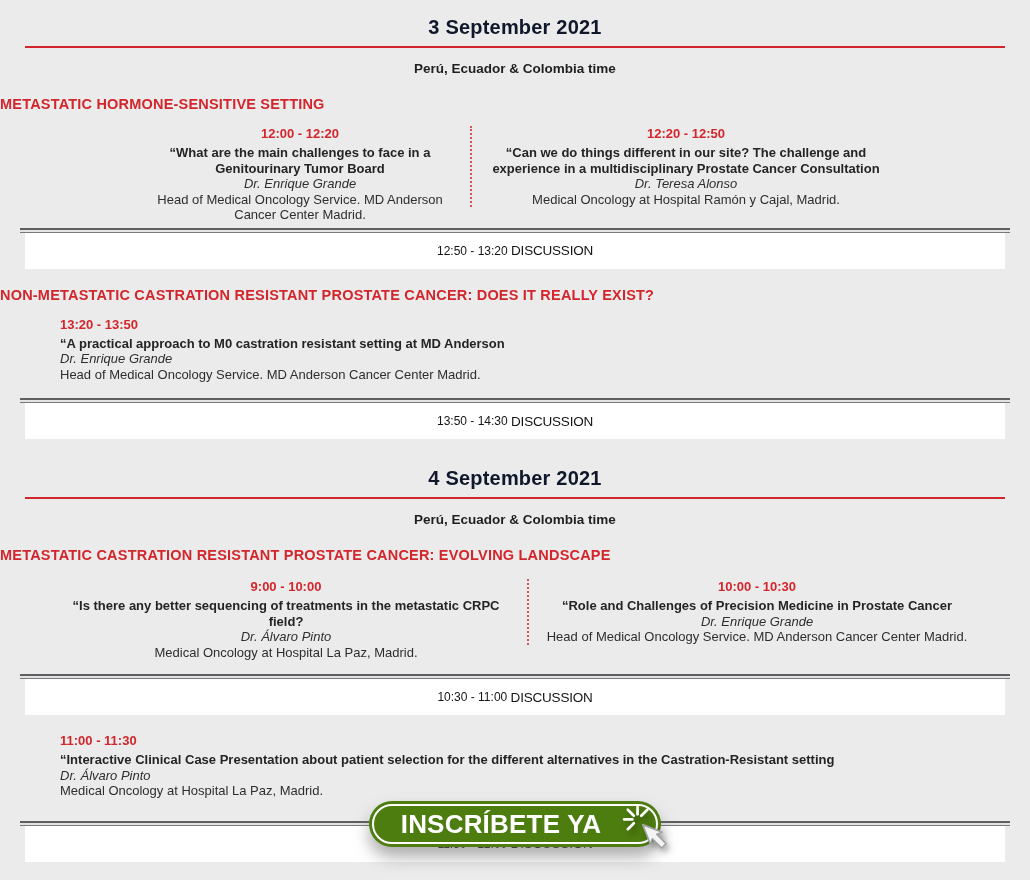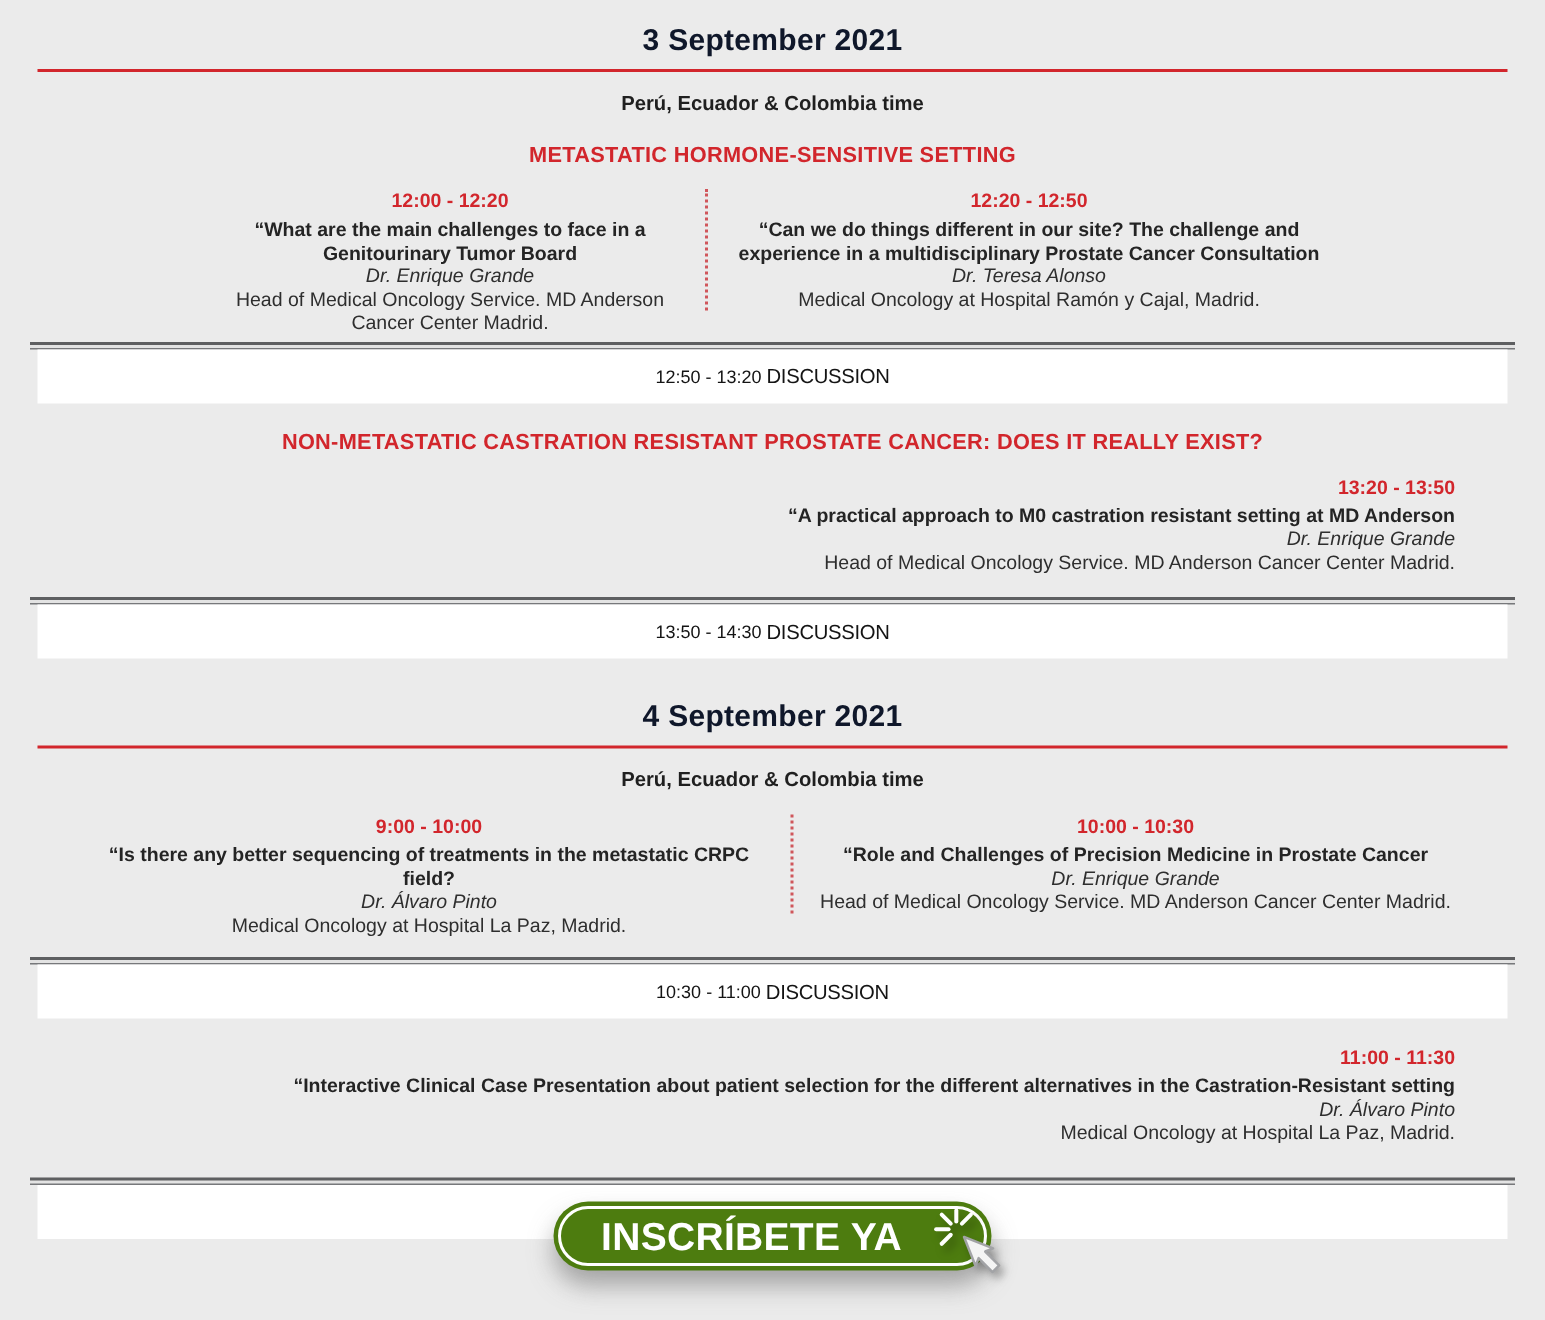--- a/index.html
+++ b/index.html
@@ -16,39 +16,39 @@
     text-align:center;font-weight:bold;font-size:20px;color:#0f172a;
     padding-top:16px;letter-spacing:0.2px;
   }
   .day-title.day2{padding-top:28px;}
   .red-rule{border:none;border-top:2px solid #d2262c;margin:7px 25px 0;height:0;}
 
   .tz{
     text-align:center;font-weight:bold;font-size:13.5px;color:#1f1f1f;margin-top:13px;
   }
   .section-heading{
-    text-align:center;font-weight:bold;font-size:14.5px;color:#d2262c;
+    font-weight:bold;font-size:14.5px;color:#d2262c;
     margin-top:20px;letter-spacing:0.2px;
   }
 
   .row{display:flex;align-items:flex-start;}
   .row.d1{margin:14px 130px 0;}
   .row.d2{margin:16px 45px 0;}
   .cell{text-align:center;padding:0 12px;box-sizing:border-box;}
   .row.d1 .cell.left{flex:0 0 340px;}
   .row.d1 .cell.right{flex:1;border-left:2px dotted #d0565b;}
   .row.d2 .cell.left{flex:0 0 482px;}
   .row.d2 .cell.right{flex:1;border-left:2px dotted #d0565b;}
 
   .time{color:#d2262c;font-weight:bold;font-size:13px;margin-bottom:3px;line-height:16px;}
   .s-title{font-weight:bold;font-size:13px;color:#242424;line-height:15.5px;}
   .speaker{font-style:italic;font-size:13px;color:#2e2e2e;line-height:15.5px;}
   .affil{font-size:13px;color:#2e2e2e;line-height:15.5px;}
 
-  .single{ text-align:right;margin:14px 60px 0;}
+  .single{ text-align:left;margin:14px 60px 0;}
 
   .disc{margin-top:16px;}
   .disc.tight{margin-top:5px;}
   .disc .dbl-rule{
     height:2px;margin:0 20px;background:#e3e3e3;
     border-top:2px solid #5e5f61;border-bottom:1px solid #77787b;
   }
   .disc .band{
     background:#ffffff;margin:0 25px;height:36px;
     display:flex;align-items:center;justify-content:center;
@@ -120,20 +120,21 @@
 
   <div class="disc">
     <div class="dbl-rule"></div>
     <div class="band"><span class="d-time">13:50 - 14:30</span><span class="d-time"> </span><span class="d-label">DISCUSSION</span></div>
   </div>
 
   <div class="day-title day2">4 September 2021</div>
   <hr class="red-rule">
   <div class="tz">Perú, Ecuador &amp; Colombia time</div>
 
+  <div class="section-heading">METASTATIC CASTRATION RESISTANT PROSTATE CANCER: EVOLVING LANDSCAPE</div>
 
   <div class="row d2">
     <div class="cell left">
       <div class="time">9:00 - 10:00</div>
       <div class="s-title">“Is there any better sequencing of treatments in the metastatic CRPC field?</div>
       <div class="speaker">Dr. Álvaro Pinto</div>
       <div class="affil">Medical Oncology at Hospital La Paz, Madrid.</div>
     </div>
     <div class="cell right">
       <div class="time">10:00 - 10:30</div>

